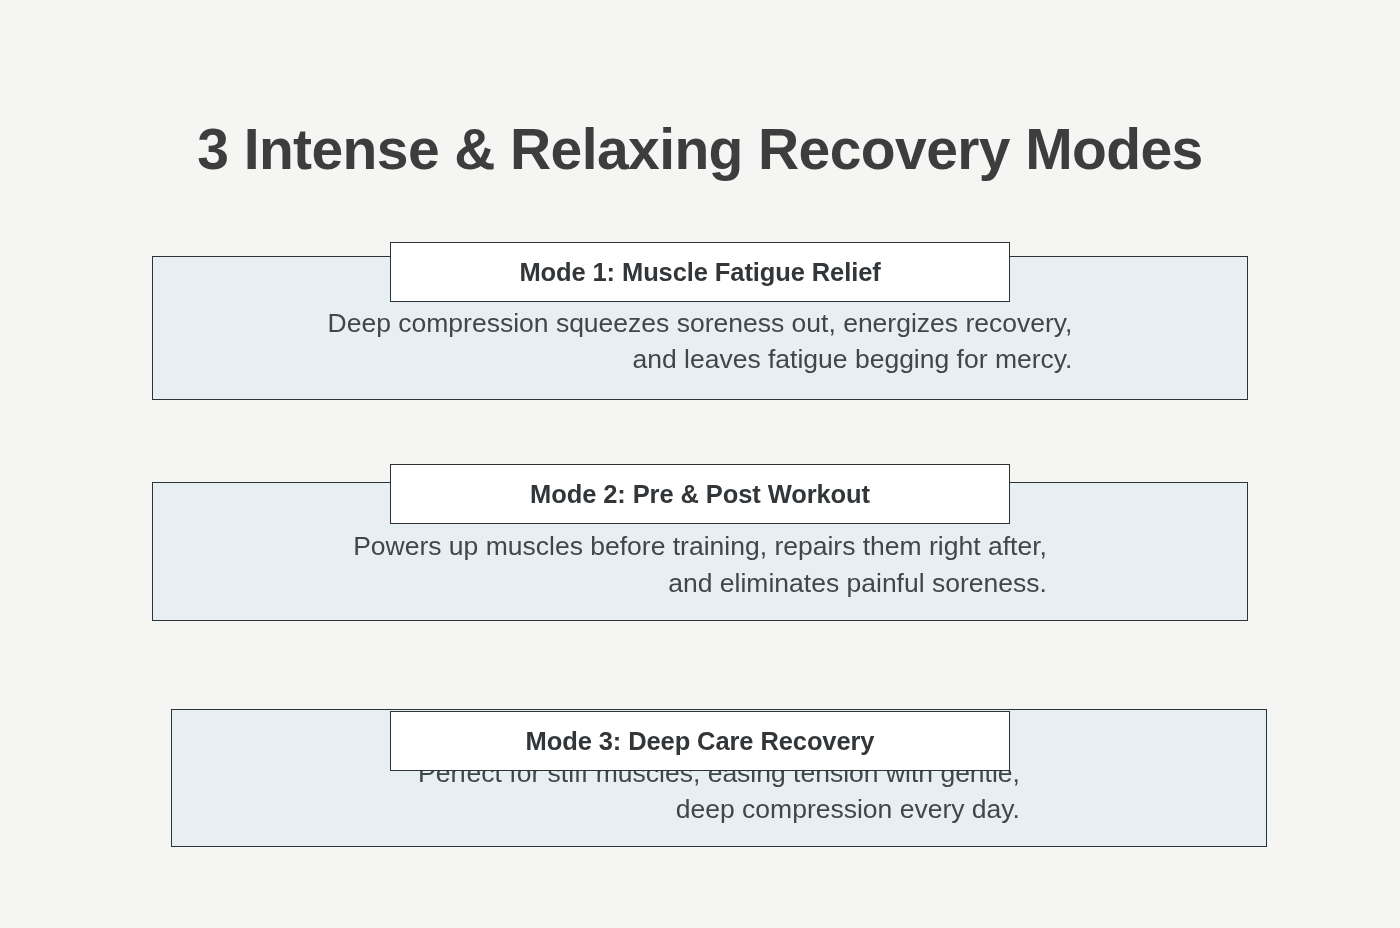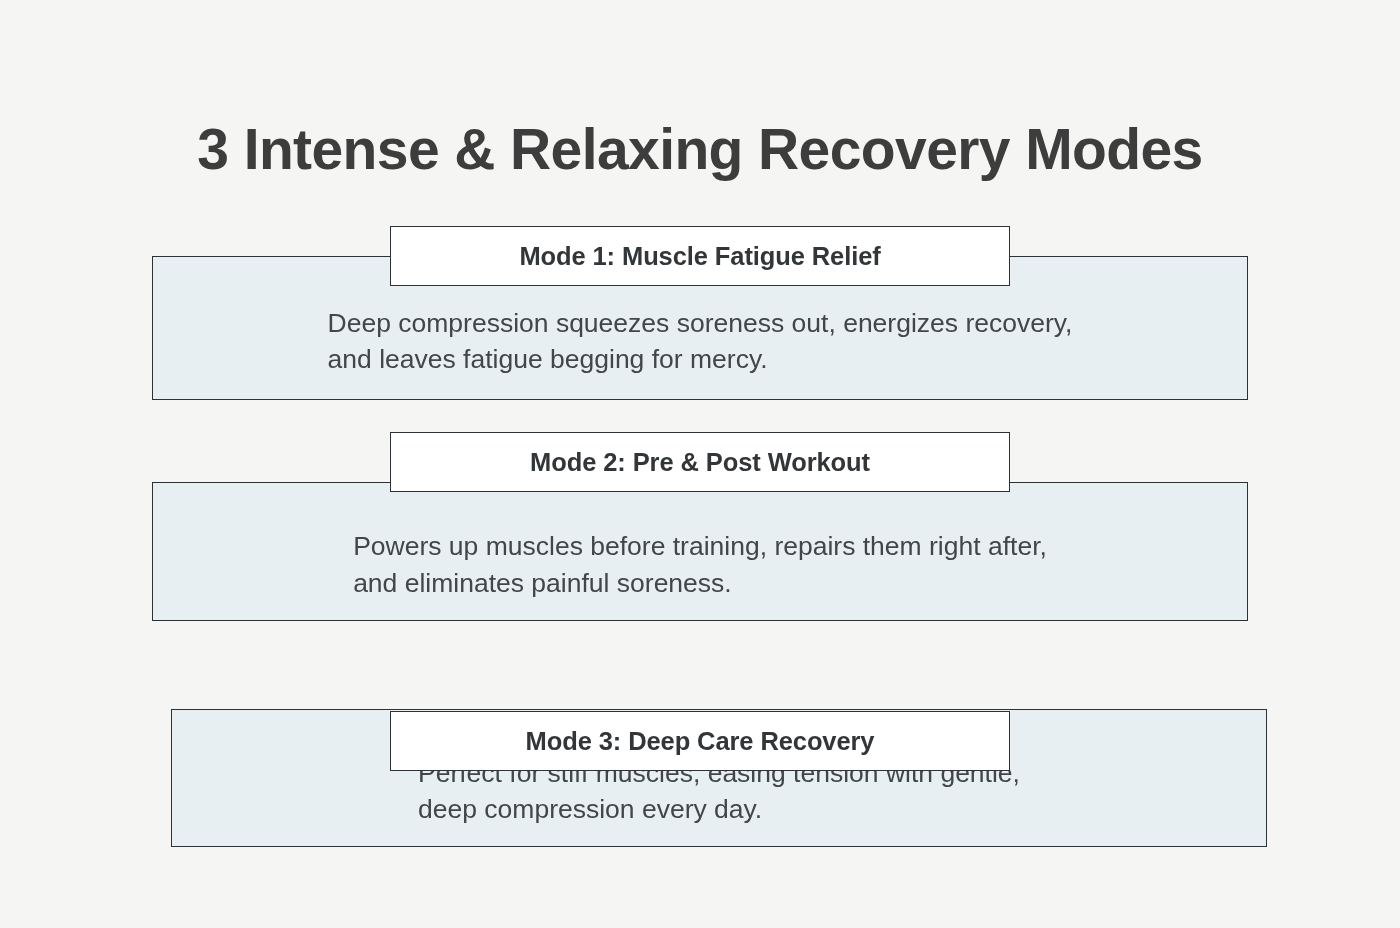--- a/index.html
+++ b/index.html
@@ -49,21 +49,21 @@
     width: 1096px;
     box-sizing: border-box;
     background: #e8eff2;
     border: 1.5px solid #2c3238;
     display: flex;
     align-items: center;
     justify-content: center;
   }
 
   .mode-desc {
-    text-align: left;
+    text-align: right;
     font-size: 26.5px;
     font-weight: 400;
     color: #41464a;
     line-height: 1.36;
     padding-top: 26px;
     white-space: pre-line;
   }
 
   .mode-header {
     position: absolute;
@@ -82,24 +82,24 @@
   .mode-header-label {
     font-size: 25.5px;
     font-weight: 700;
     color: #333638;
     letter-spacing: -0.1px;
     white-space: nowrap;
   }
 
   
   #mode-block-0 .mode-body   { top: 256px; height: 144px; }
-  #mode-block-0 .mode-header { top: 226px; }
+  #mode-block-0 .mode-header { top: 242px; }
 
   #mode-block-1 .mode-body   { top: 482px; height: 139px; }
-  #mode-block-1 .mode-header { top: 432px; }
+  #mode-block-1 .mode-header { top: 464px; }
 
   #mode-block-2 .mode-body   { top: 709px; height: 138px; margin-left: 19px; }
   #mode-block-2 .mode-header { top: 711px; }
 </style>
 </head>
 <body>
 
 <div class="page">
 
   <h1 class="page-title">3 Intense &amp; Relaxing Recovery Modes</h1>

